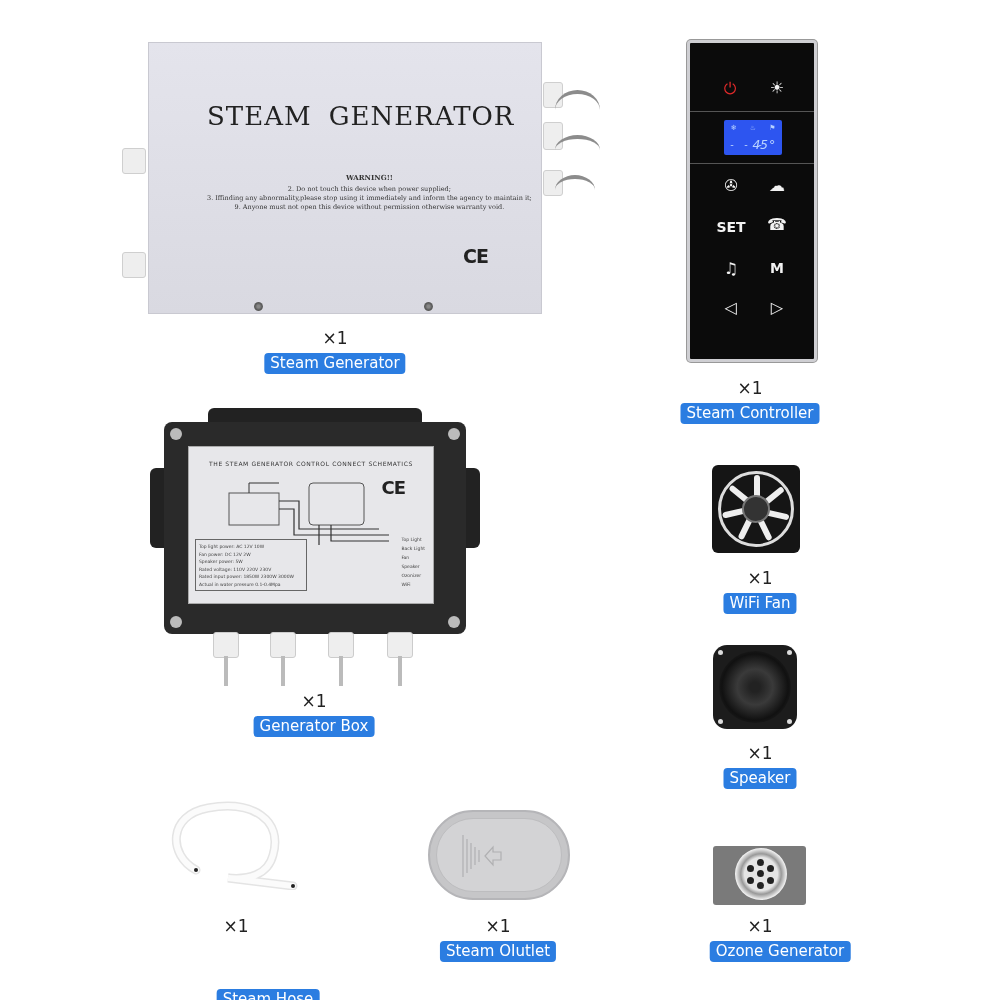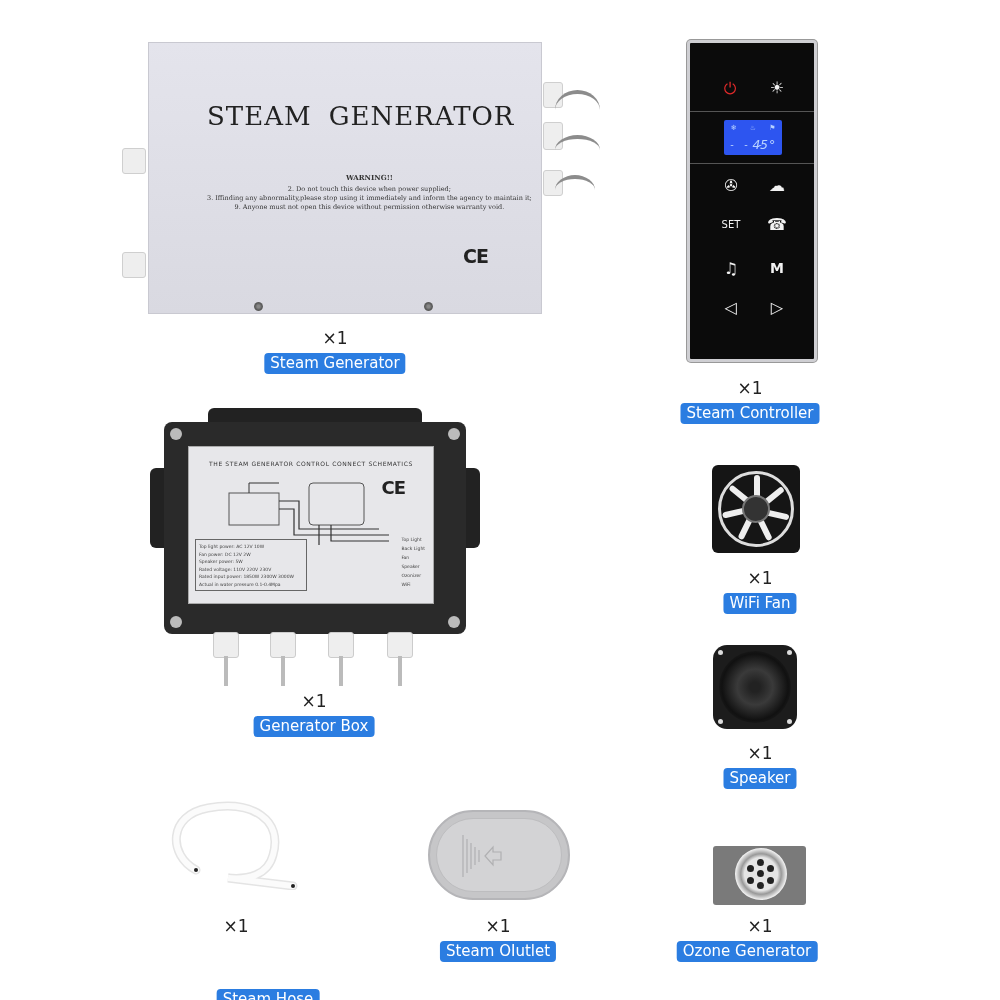--- a/index.html
+++ b/index.html
@@ -20,21 +20,21 @@
   .cable { position: absolute; border-top: 4px solid #8c8c8c; border-radius: 50%; }
 
   
   .panel { position: absolute; left: 687px; top: 40px; width: 130px; height: 322px; background: #0b0b0b; border: 3px solid #cfcfd3; border-radius: 4px; box-shadow: 0 0 0 1px #999; }
   .panel .sep { position: absolute; left: 0; right: 0; height: 1px; background: #555; }
   .lcd { position: absolute; left: 34px; top: 77px; width: 58px; height: 35px; background: #2d55f0; border-radius: 2px; color: #b8d2ff; font-family: "DejaVu Sans Mono", monospace; }
   .lcd .top { position: absolute; top: 3px; left: 0; right: 0; font-size: 8px; display: flex; justify-content: space-around; }
   .lcd .dash { position: absolute; left: 5px; bottom: 5px; font-size: 10px; letter-spacing: 1px; }
   .lcd .temp { position: absolute; right: 6px; bottom: 3px; font-size: 13px; font-style: italic; }
   .pbtn { position: absolute; color: #f2f2f2; font-size: 16px; width: 30px; text-align: center; margin-left: -15px; }
-  .pbtn.set { font-size: 10px; font-weight: normal; }
+  .pbtn.set { font-size: 14px; font-weight: bold; }
   .pbtn.m { font-size: 14px; font-weight: bold; }
   .pbtn.power { color: #e02a2a; }
 
   
   .cb-flange { position: absolute; background: #222; border-radius: 6px; }
   .cb { position: absolute; left: 164px; top: 422px; width: 302px; height: 212px; background: #2a2a2a; border-radius: 8px; }
   .cb-label { position: absolute; left: 24px; top: 24px; width: 246px; height: 158px; background: #e7e7ea; border: 1px solid #aaa; }
   .cb-title { position: absolute; left: 0; right: 0; top: 13px; text-align: center; font-size: 6px; color: #333; letter-spacing: 0.6px; }
   .cb-ce { position: absolute; right: 28px; top: 30px; font-size: 18px; font-weight: bold; color: #222; letter-spacing: -1px; }
   .cb-spec { position: absolute; left: 6px; bottom: 12px; width: 112px; height: 52px; border: 1px solid #666; font-size: 4.5px; color: #444; padding: 3px; line-height: 7.5px; }
@@ -223,13 +223,13 @@
     <div class="hole" style="left:22px;top:11px;"></div>
     <div class="hole" style="left:12px;top:17px;"></div>
     <div class="hole" style="left:32px;top:17px;"></div>
     <div class="hole" style="left:22px;top:22px;"></div>
     <div class="hole" style="left:12px;top:29px;"></div>
     <div class="hole" style="left:32px;top:29px;"></div>
     <div class="hole" style="left:22px;top:34px;"></div>
   </div>
 </div>
 <div class="qty" style="left:760px;top:916px;">×1</div>
-<div class="badge" style="left:747px;top:941px;text-align:right;">Ozone Generator</div>
+<div class="badge" style="left:780px;top:941px;text-align:right;">Ozone Generator</div>
 
 </body></html>

